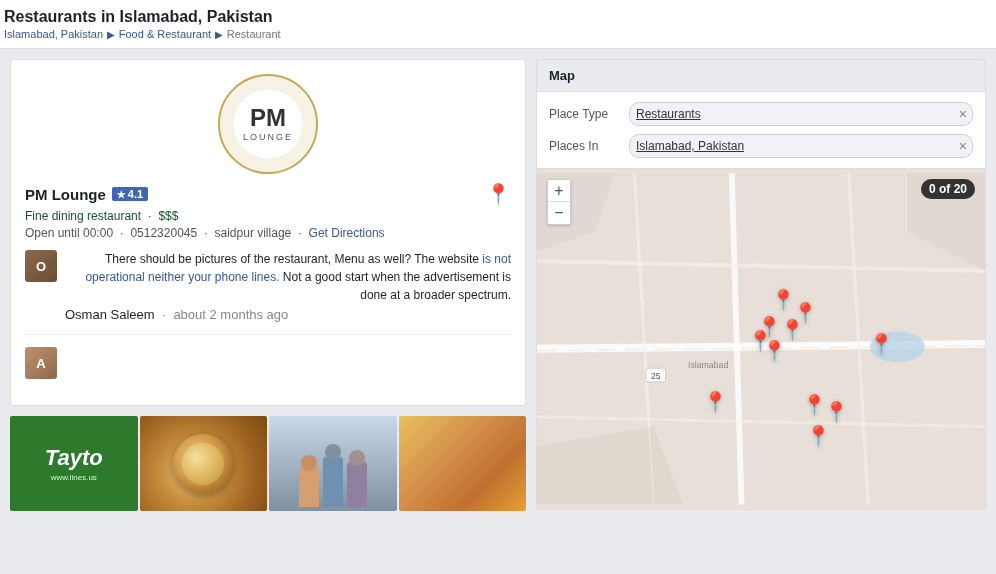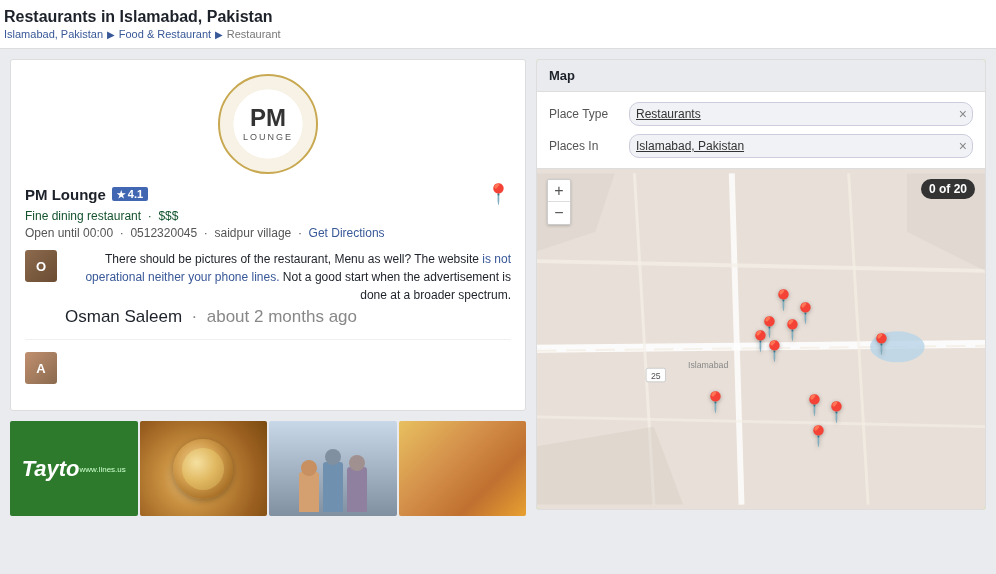--- a/index.html
+++ b/index.html
@@ -132,38 +132,38 @@
       color: #fff;
       font-size: 13px;
       font-weight: bold;
       overflow: hidden;
     }
     .avatar-1 { background: linear-gradient(135deg, #8b6a4e 0%, #6b4c32 100%); }
     .avatar-2 { background: linear-gradient(135deg, #c09070 0%, #8b6a4e 100%); }
     .review-content {}
     .review-text { font-size: 12px; line-height: 1.5; color: #1d2129; text-align: right; }
     .review-text .highlight { color: #385898; }
-    .review-meta { font-size: 17px; color: #888; margin-top: 3px; }
+    .review-meta { font-size: 13px; color: #888; margin-top: 3px; }
     .review-meta .reviewer-name { color: #1d2129; }
 
     .photo-strip {
       display: flex;
       gap: 2px;
       height: 95px;
       overflow: hidden;
     }
     .photo-item {
       flex: 1;
       border-radius: 2px;
       overflow: hidden;
     }
     .photo-tayto {
       background: #2d7a2d;
       display: flex;
-      flex-direction: row;
+      flex-direction: column;
       align-items: center;
       justify-content: center;
       color: #fff;
     }
     .tayto-logo { font-size: 22px; font-weight: bold; font-style: italic; }
     .tayto-sub { font-size: 8px; color: #cfc; margin-top: 2px; }
     .photo-bread {
       background: linear-gradient(135deg, #d4a96a 0%, #c8934a 40%, #8b5e2a 100%);
       position: relative;
     }

